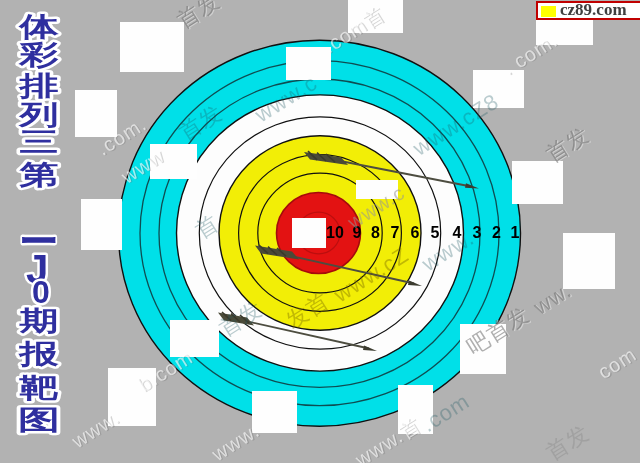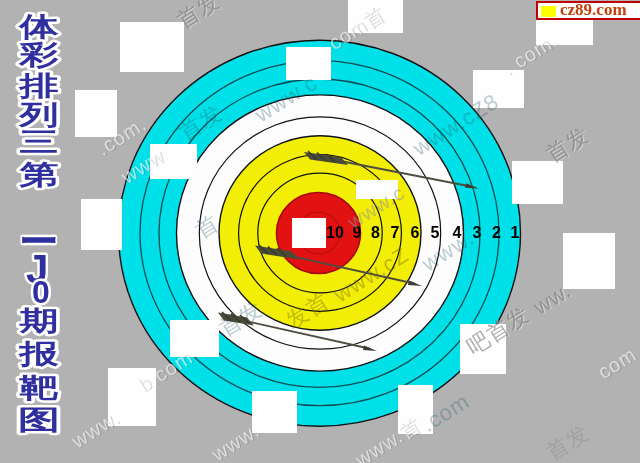--- a/index.html
+++ b/index.html
@@ -7,21 +7,21 @@
 .sq{position:absolute;background:#fefefe;}
 .w{position:absolute;transform:rotate(-32deg);white-space:nowrap;font-size:20px;letter-spacing:1px;}
 .wl{color:rgba(255,255,255,0.62);text-shadow:1px 1px 0 rgba(90,90,90,0.25);}
 .wd{color:rgba(110,110,110,0.55);text-shadow:1px 1px 0 rgba(255,255,255,0.4);font-size:22px;}
 .wt{color:rgba(30,90,100,0.30);font-size:22px;}
 .wy{color:rgba(120,105,0,0.4);font-size:22px;}
 .wg{color:rgba(150,150,150,0.55);}
 .wf{color:rgba(135,135,135,0.38);font-size:22px;}
 #logo{position:absolute;left:536px;top:1px;width:110px;height:13px;background:#fff;border:2px solid #c00000;padding:1px 0 1px 3px;line-height:12px;}
 #logo .ybox{display:inline-block;width:15px;height:11px;background:#ffff00;vertical-align:-1px;margin-right:4px;}
-#logo .txt{font-family:"Liberation Serif",serif;font-weight:bold;color:#c2410c;font-size:17px;vertical-align:1px;}
+#logo .txt{font-family:"Liberation Serif",serif;font-weight:bold;color:#404040;font-size:17px;vertical-align:1px;}
 </style>
 </head>
 <body>
 <div id="wrap">
 
 <svg width="640" height="463" style="position:absolute;left:0;top:0">
 
   <ellipse cx="319.5" cy="233.2" rx="201" ry="193" fill="#00e0e8" stroke="#101010" stroke-width="1.4"></ellipse>
 
   <ellipse cx="319.5" cy="233.2" rx="179.5" ry="172.5" fill="none" stroke="#0e4d52" stroke-width="1.3"></ellipse>

